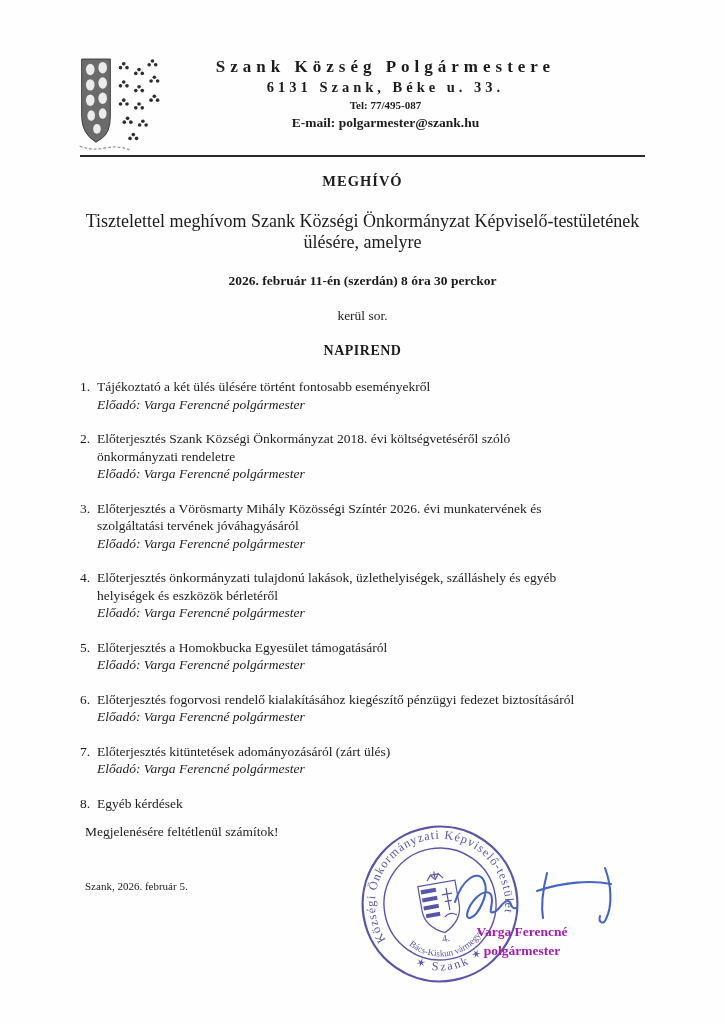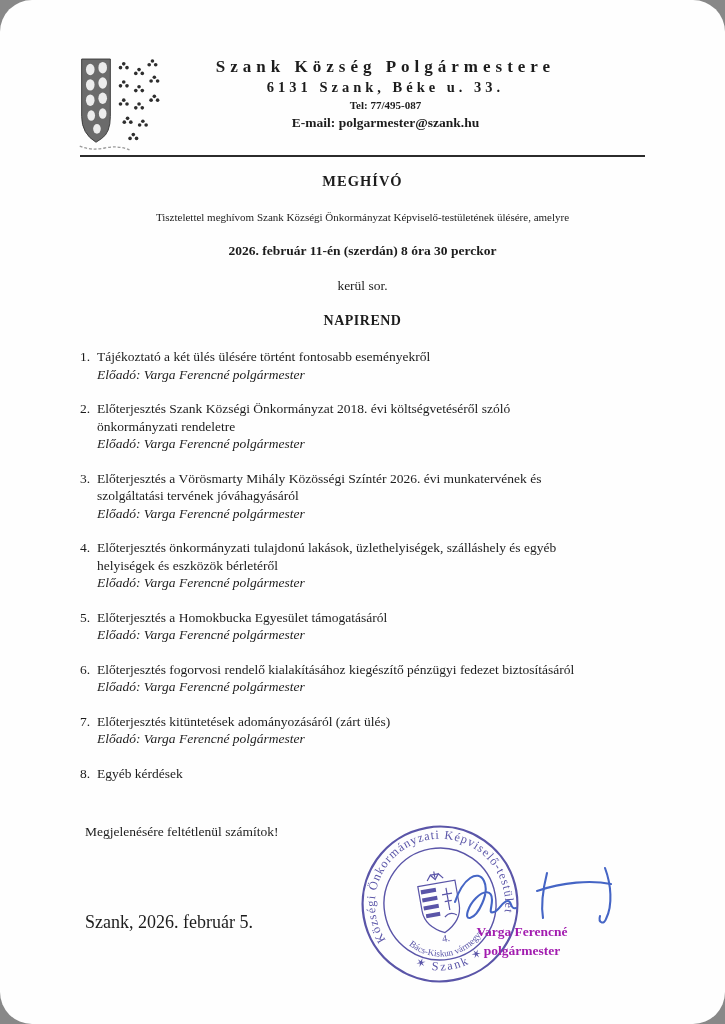--- a/index.html
+++ b/index.html
@@ -6,50 +6,49 @@
   .page {
     position: relative;
     width: 725px; height: 1024px;
     margin: 0 auto;
     background: #fefefe;
     font-family: "Liberation Serif", serif;
     color: #1c1c1c;
     box-sizing: border-box;
     padding: 56px 80px 0 80px;
     overflow: hidden;
-    border-radius: 32px;
   }
   
   .letterhead { position: relative; min-height: 86px; }
   .coat-of-arms { position: absolute; left: -6px; top: 0; width: 88px; height: 96px; }
   .head-text { text-align: center; padding-left: 46px; }
   .head-org   { font-weight: bold; font-size: 17px; letter-spacing: 5px; line-height: 22px; }
   .head-addr  { font-weight: bold; font-size: 14.5px; letter-spacing: 4px; line-height: 19px; }
   .head-tel   { font-weight: bold; font-size: 11px; line-height: 17px; }
   .head-mail  { font-weight: bold; font-size: 13.5px; line-height: 17px; }
   .rule { border: 0; border-top: 2px solid #2b2b2b; margin: 13px 0 0 0; }
   
   .c { text-align: center; }
   .doc-title   { margin-top: 16px; font-size: 14.5px; font-weight: bold; letter-spacing: 1px; }
-  .intro       { margin-top: 21px; font-size: 11px; }
+  .intro       { margin-top: 21px; font-size: 18px; }
   .meet-time   { margin-top: 20px; font-size: 13.5px; font-weight: bold; }
   .time-suffix { margin-top: 19px; font-size: 13.5px; }
   .location    { margin-top: 19px; font-size: 13.5px; }
   .location b  { font-weight: bold; }
   .agenda-head { margin-top: 19px; font-size: 14px; font-weight: bold; letter-spacing: 0.5px; }
   
   .agenda-list { margin-top: 19px; font-size: 13.5px; }
   .agenda-item { display: flex; margin-bottom: 17px; line-height: 17.5px; }
   .agenda-num  { width: 17px; flex: 0 0 17px; }
   .agenda-body { flex: 1; }
   .agenda-title { white-space: pre-line; }
   .agenda-presenter { font-style: italic; }
   
   .closing  { position: absolute; left: 85px; top: 824px; font-size: 13.5px; }
-  .dateline { position: absolute; left: 85px; top: 912px; font-size: 18px; }
+  .dateline { position: absolute; left: 85px; top: 880px; font-size: 11px; }
   
   .stamp { position: absolute; left: 356px; top: 820px; width: 168px; height: 168px; transform: rotate(-10deg); z-index: 1; }
   .stamp text { fill: var(--stamp-color); font-family: "Liberation Serif", serif; }
   .stamp .ring   { stroke: var(--stamp-color); fill: none; }
   .stamp .emblem { stroke: var(--stamp-color); fill: none; stroke-width: 1.2; }
   .stamp .emblem-fill { fill: var(--stamp-color); stroke: none; }
   .signature-ink { position: absolute; left: 443px; top: 848px; width: 185px; height: 100px; z-index: 2; }
   .signature-ink path { stroke: var(--signature-color); fill: none; stroke-width: 2.1; stroke-linecap: round; }
   .sign-block { position: absolute; left: 432px; top: 922px; width: 180px; text-align: center;
                 font-size: 13.5px; font-weight: bold; line-height: 19px; z-index: 3; color: #a21caf; }

